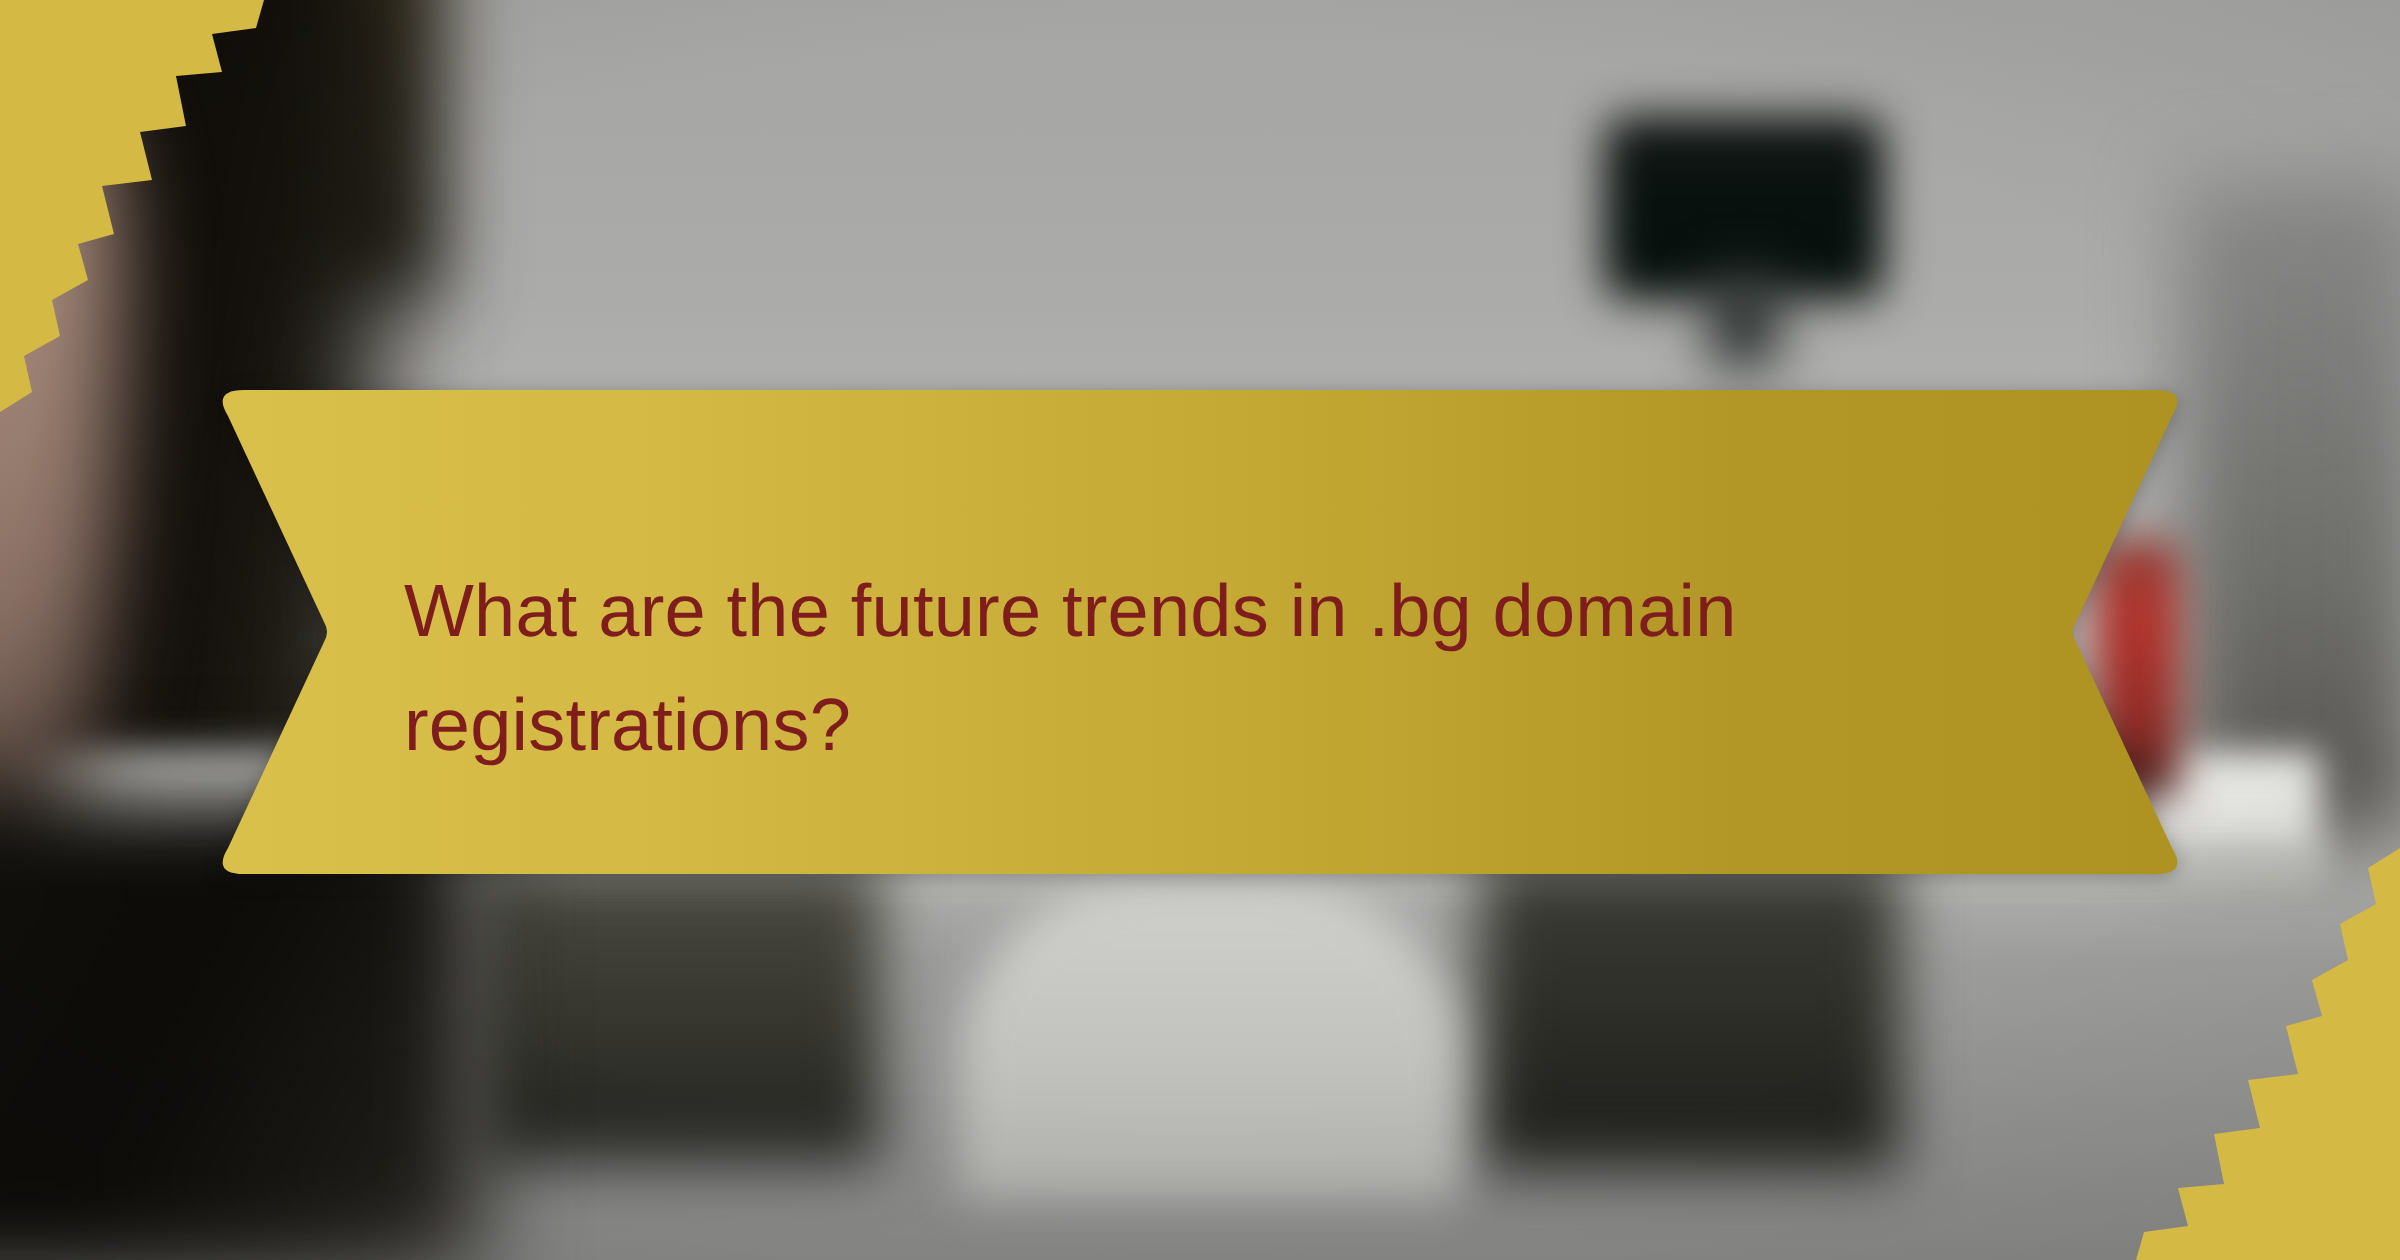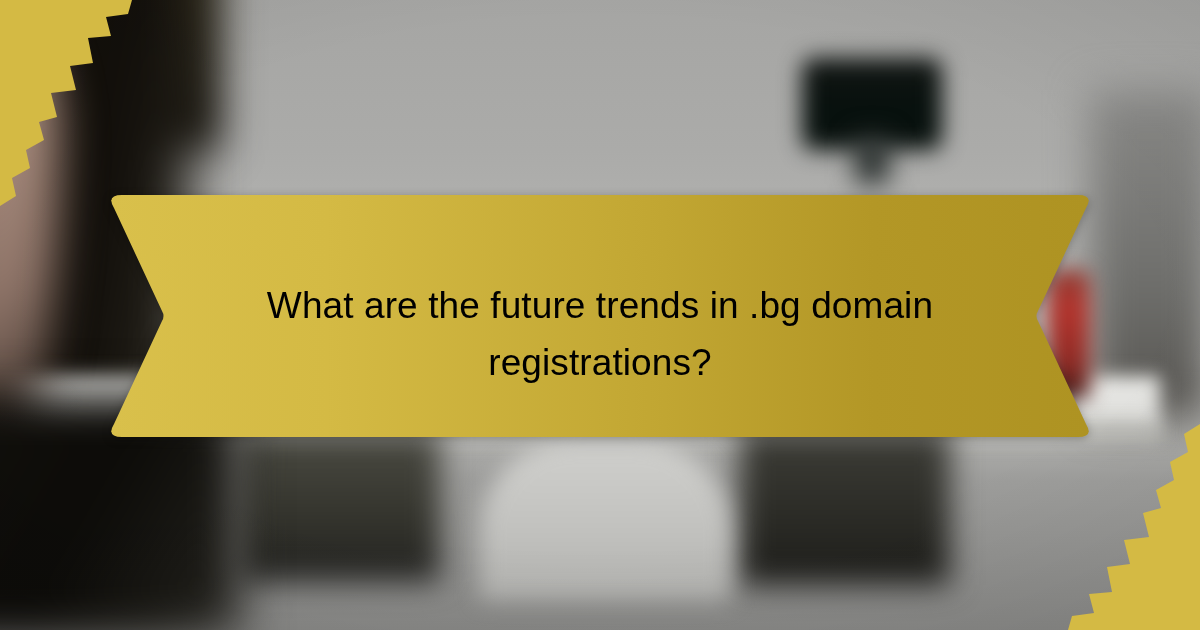--- a/index.html
+++ b/index.html
@@ -260,22 +260,21 @@
   .ribbon-text {
     position: absolute;
     left: 0;
     top: 0;
     width: 988px;
     height: 278px;
     display: flex;
     flex-direction: column;
     align-items: center;
     justify-content: center;
-    text-align: center;
-    color: #000000;
+    color: #7f1d1d;
     font-size: 37px;
     line-height: 57px;
     font-weight: 400;
     letter-spacing: 0.1px;
     padding: 0 96px;
     box-sizing: border-box;
     white-space: pre-line;
   }
 </style>
 </head>

